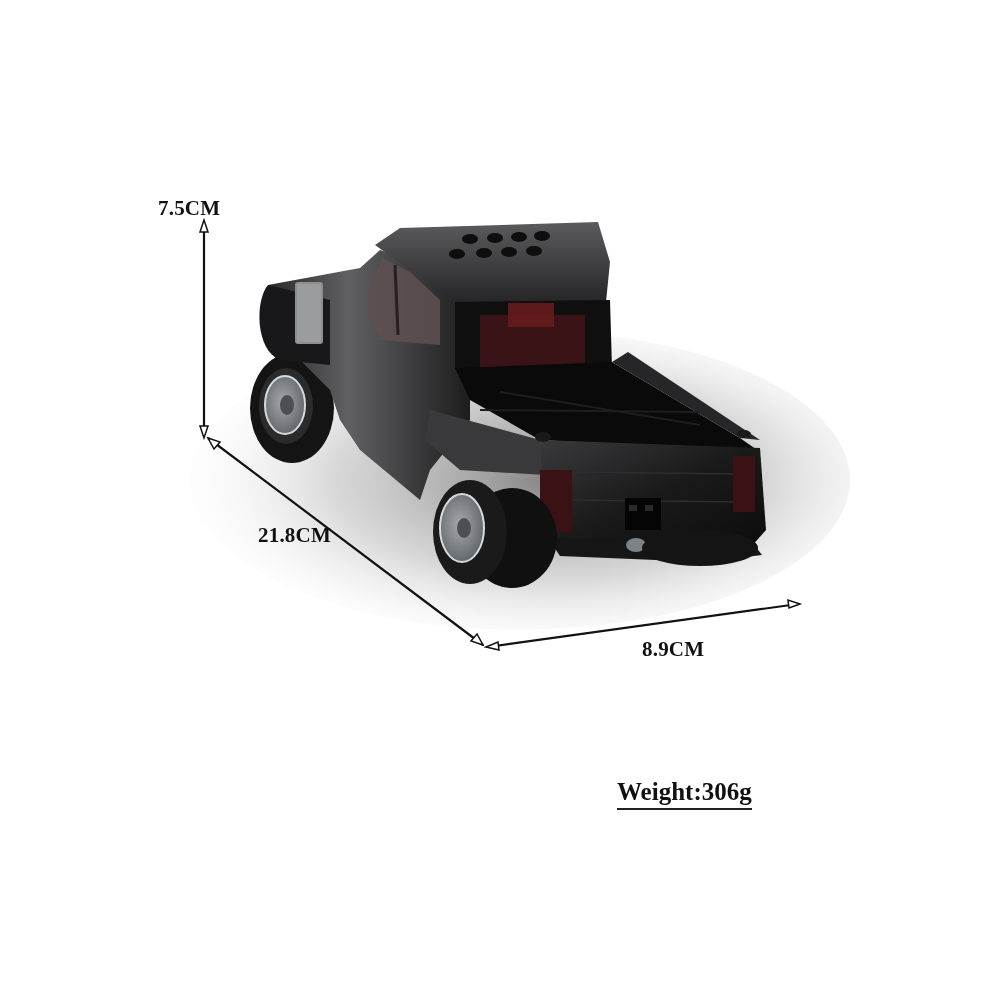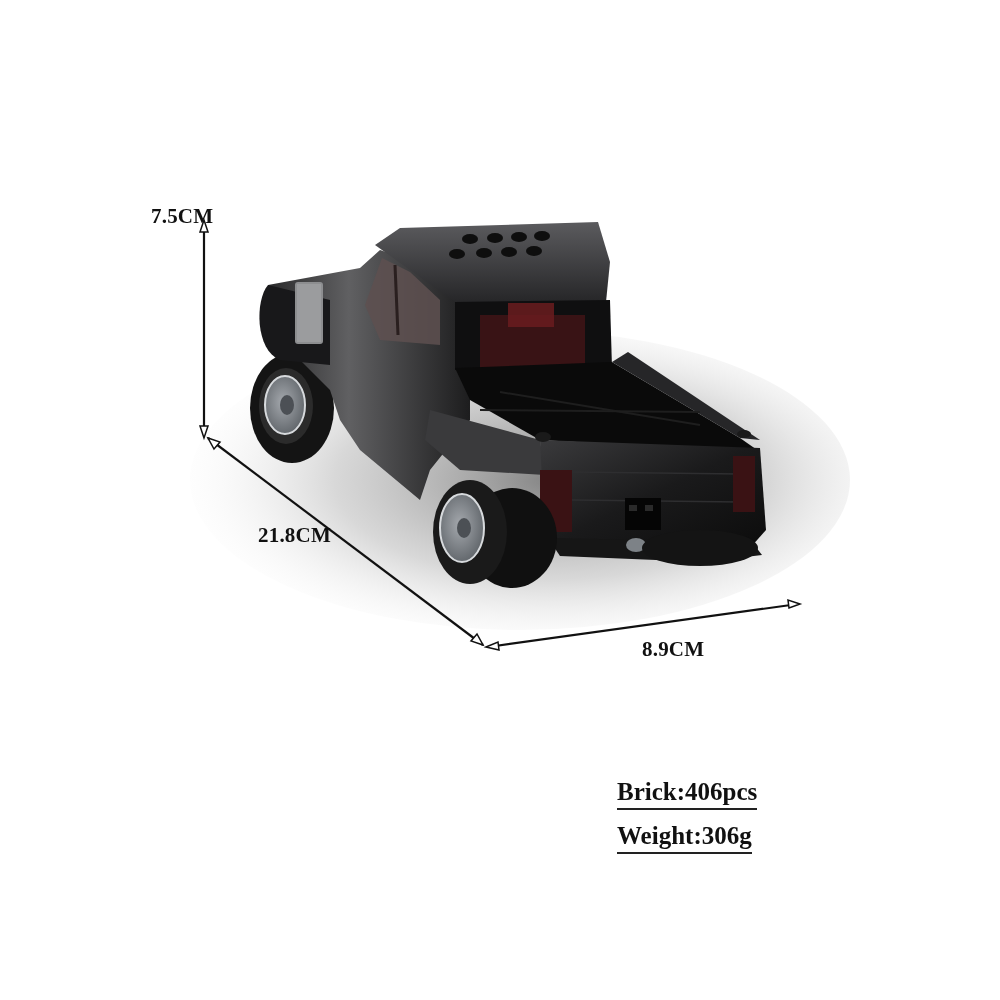--- a/index.html
+++ b/index.html
@@ -122,21 +122,20 @@
       <polygon points="204,438 200,426 208,426" fill="#fff" stroke="#111" stroke-width="1.5"></polygon>
       <line x1="208" y1="438" x2="483" y2="645"></line>
       <polygon points="208,438 220,442 214,449" fill="#fff" stroke="#111" stroke-width="1.5"></polygon>
       <polygon points="483,645 471,641 477,634" fill="#fff" stroke="#111" stroke-width="1.5"></polygon>
       <line x1="488" y1="647" x2="798" y2="604"></line>
       <polygon points="486,647 498,642 499,650" fill="#fff" stroke="#111" stroke-width="1.5"></polygon>
       <polygon points="800,604 788,600 789,608" fill="#fff" stroke="#111" stroke-width="1.5"></polygon>
     </g>
   </svg>
 
-  <div class="dim-label" style="left:151px;top:196px;margin-top:8px;">7.5CM</div>
+  <div class="dim-label" style="left:158px;top:196px;">7.5CM</div>
   <div class="dim-label" style="left:258px;top:523px;">21.8CM</div>
   <div class="dim-label" style="left:626px;top:637px;margin-left:16px;">8.9CM</div>
 
   <div class="specs">
-    <div class="spec-row"><span class="spec-line">Brick:406pcs</span></div>
     <div class="spec-row"><span class="spec-line">Weight:306g</span></div>
   </div>
 </div>
 
 </body></html>

